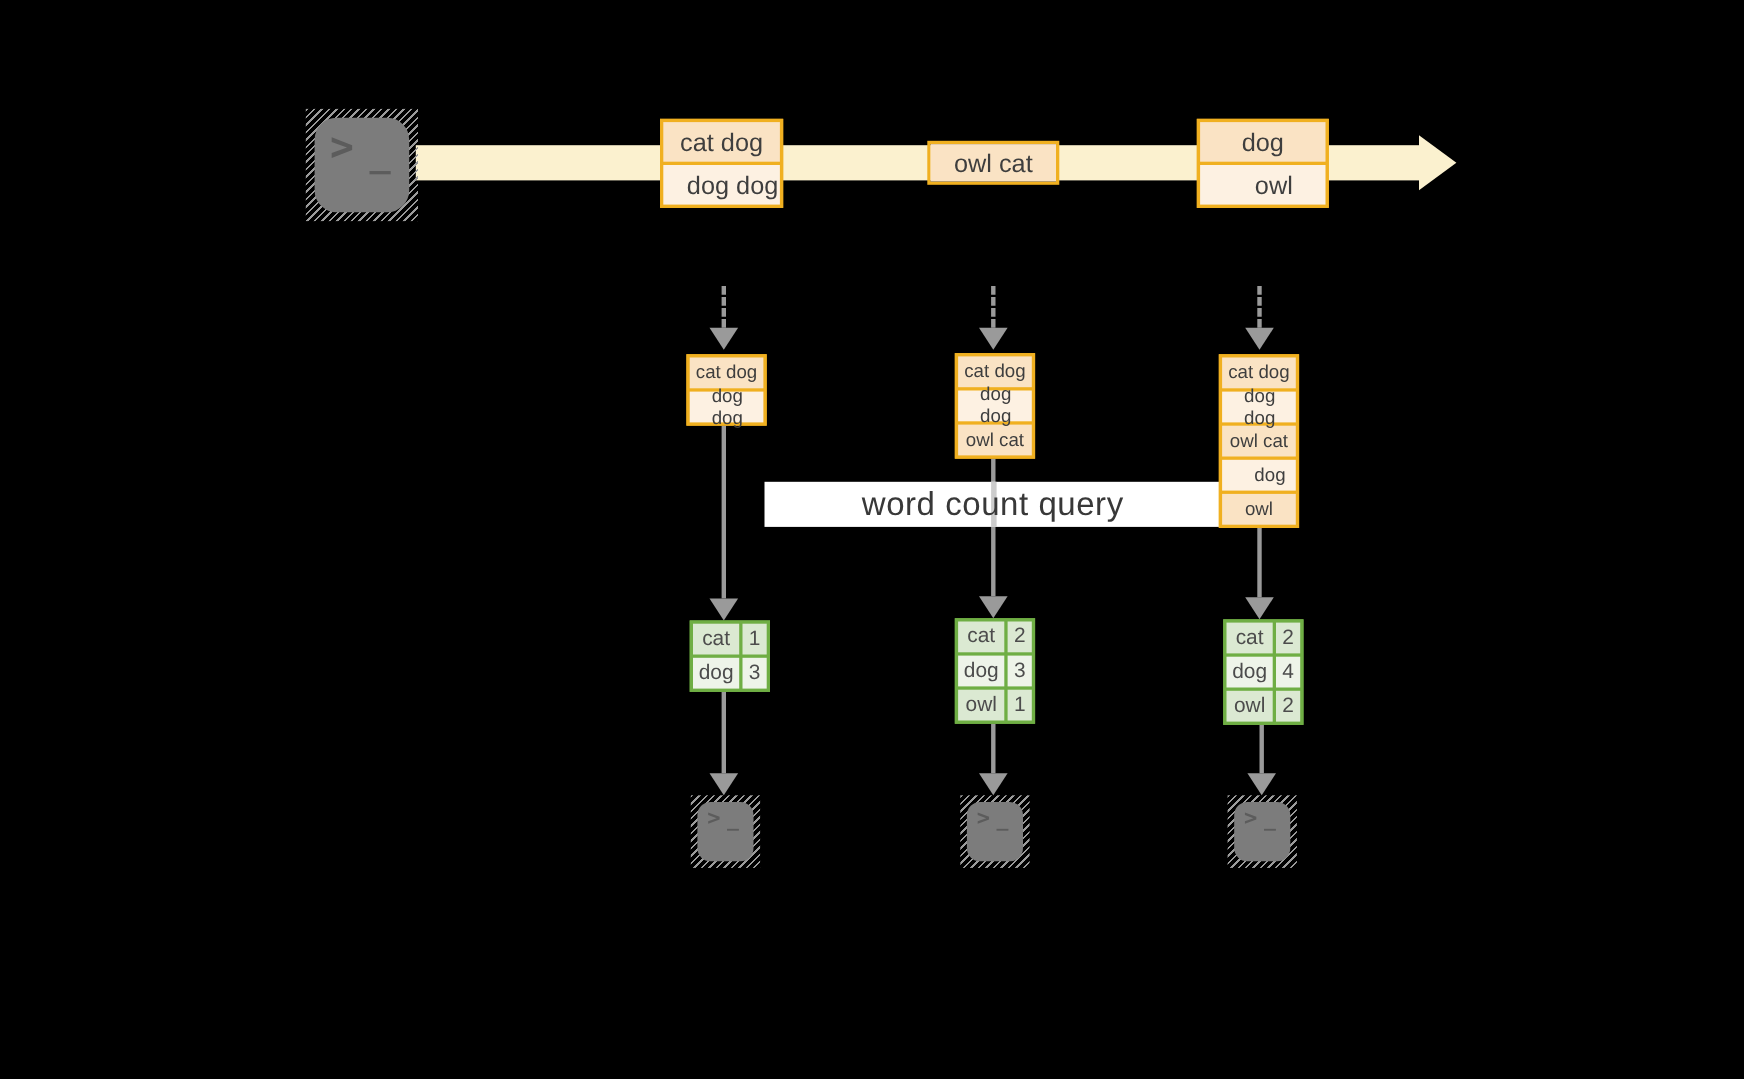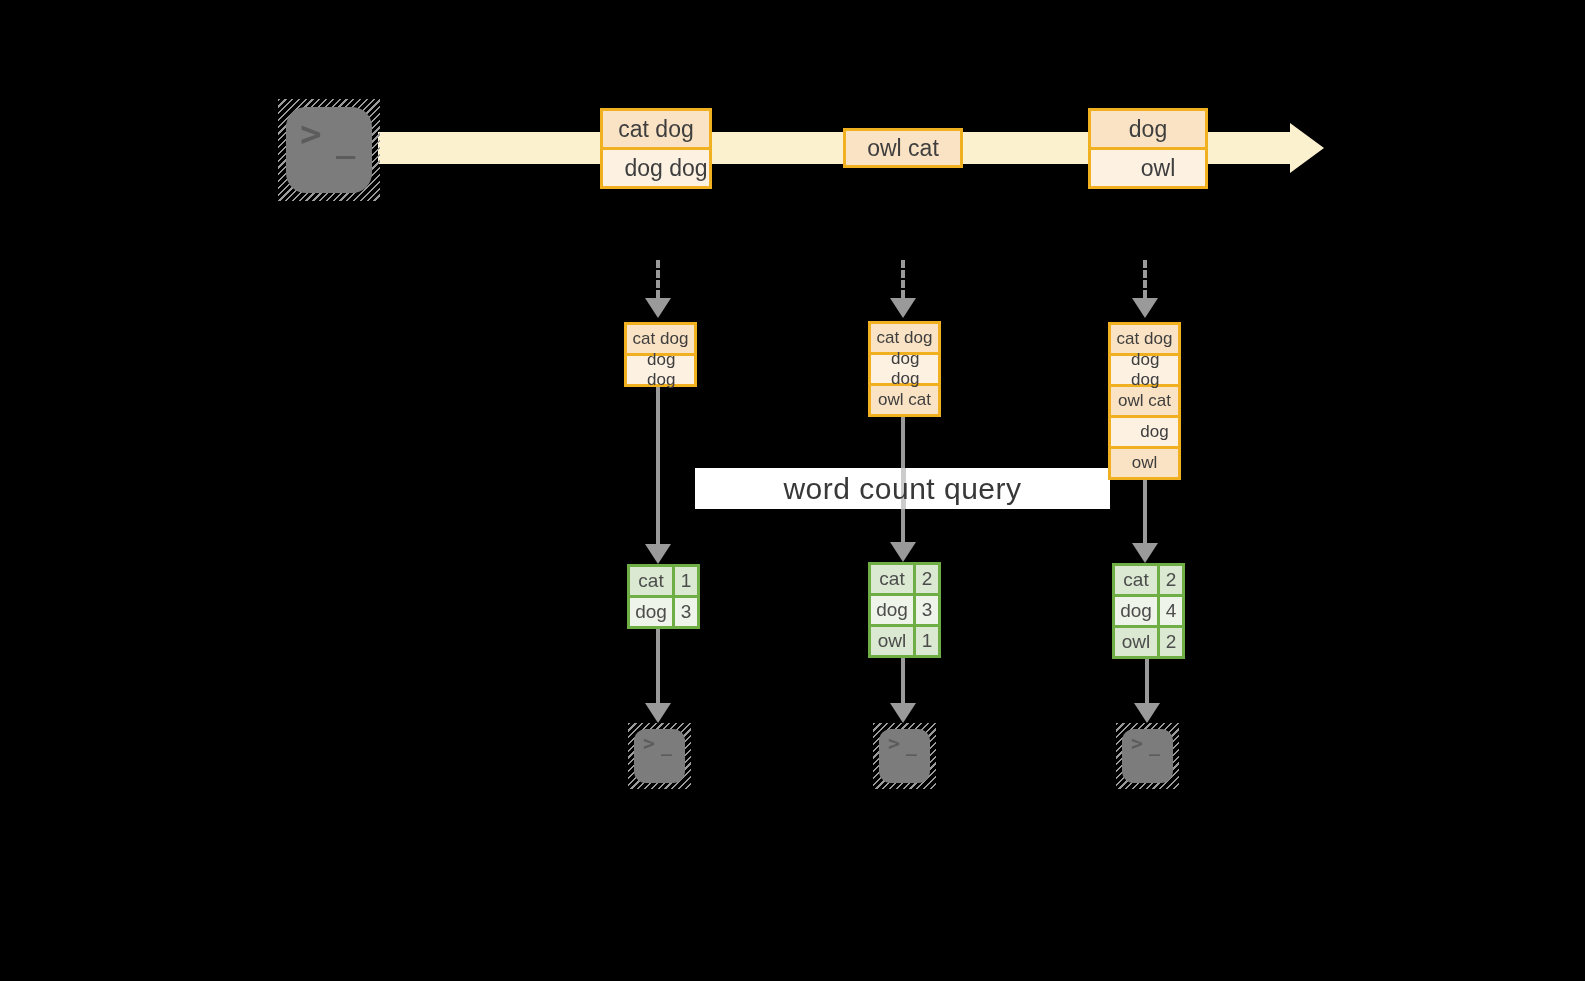--- a/index.html
+++ b/index.html
@@ -99,21 +99,21 @@
     <div class="ocell dark bufcell">owl cat</div>
   </div>
   <div class="abs obox" style="left:1108px;top:322px;width:73px;">
     <div class="ocell dark bufcell">cat dog</div>
     <div class="ocell light bufcell">dog dog</div>
     <div class="ocell dark bufcell">owl cat</div>
     <div class="ocell light bufcell">dog</div>
     <div class="ocell dark bufcell">owl</div>
   </div>
 
-  <div class="abs banner" style="left:695px;top:468px;width:415px;height:41px;">
+  <div class="abs banner" style="left:695px;top:438px;width:415px;height:41px;">
     <div class="crossline" style="left:206px;"></div>
     <span class="label">word count query</span>
   </div>
 
   <div class="abs stem" style="left:656px;top:387px;height:157px;"></div>
   <div class="abs ahead" style="left:645px;top:544px;z-index:5;"></div>
   <div class="abs stem" style="left:901px;top:417px;height:125px;"></div>
   <div class="abs ahead" style="left:890px;top:542px;z-index:5;"></div>
   <div class="abs stem" style="left:1143px;top:480px;height:63px;"></div>
   <div class="abs ahead" style="left:1132px;top:543px;z-index:5;"></div>

